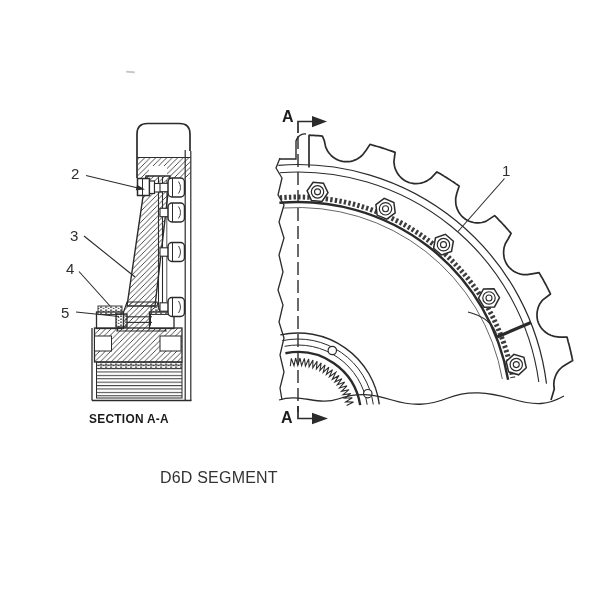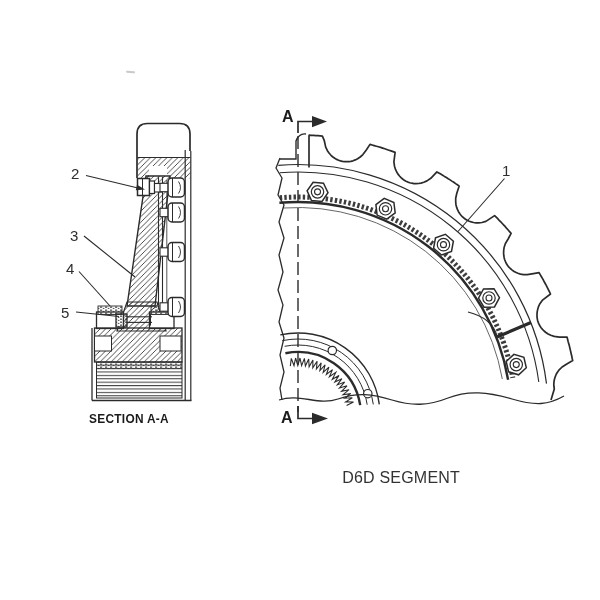--- a/index.html
+++ b/index.html
@@ -170,16 +170,16 @@
   <div class="lbl callout" style="left:70px;top:228px">3</div>
   <div class="lbl callout" style="left:66px;top:261px">4</div>
   <div class="lbl callout" style="left:61px;top:305px">5</div>
   <div class="lbl callout" style="left:502px;top:163px">1</div>
 
   <div class="lbl marker" style="left:282px;top:109px">A</div>
   <div class="lbl marker" style="left:281px;top:410px">A</div>
 
   <div class="lbl section-title" style="left:89px;top:413px">SECTION A-A</div>
 
-  <div class="lbl caption" style="left:160px;top:470px;width:300px;text-align:right">D6D SEGMENT</div>
+  <div class="lbl caption" style="left:160px;top:470px;width:300px;text-align:left">D6D SEGMENT</div>
 
   <div class="stray" style="left:126px;top:71px"></div>
 </div>
 
 </body></html>

